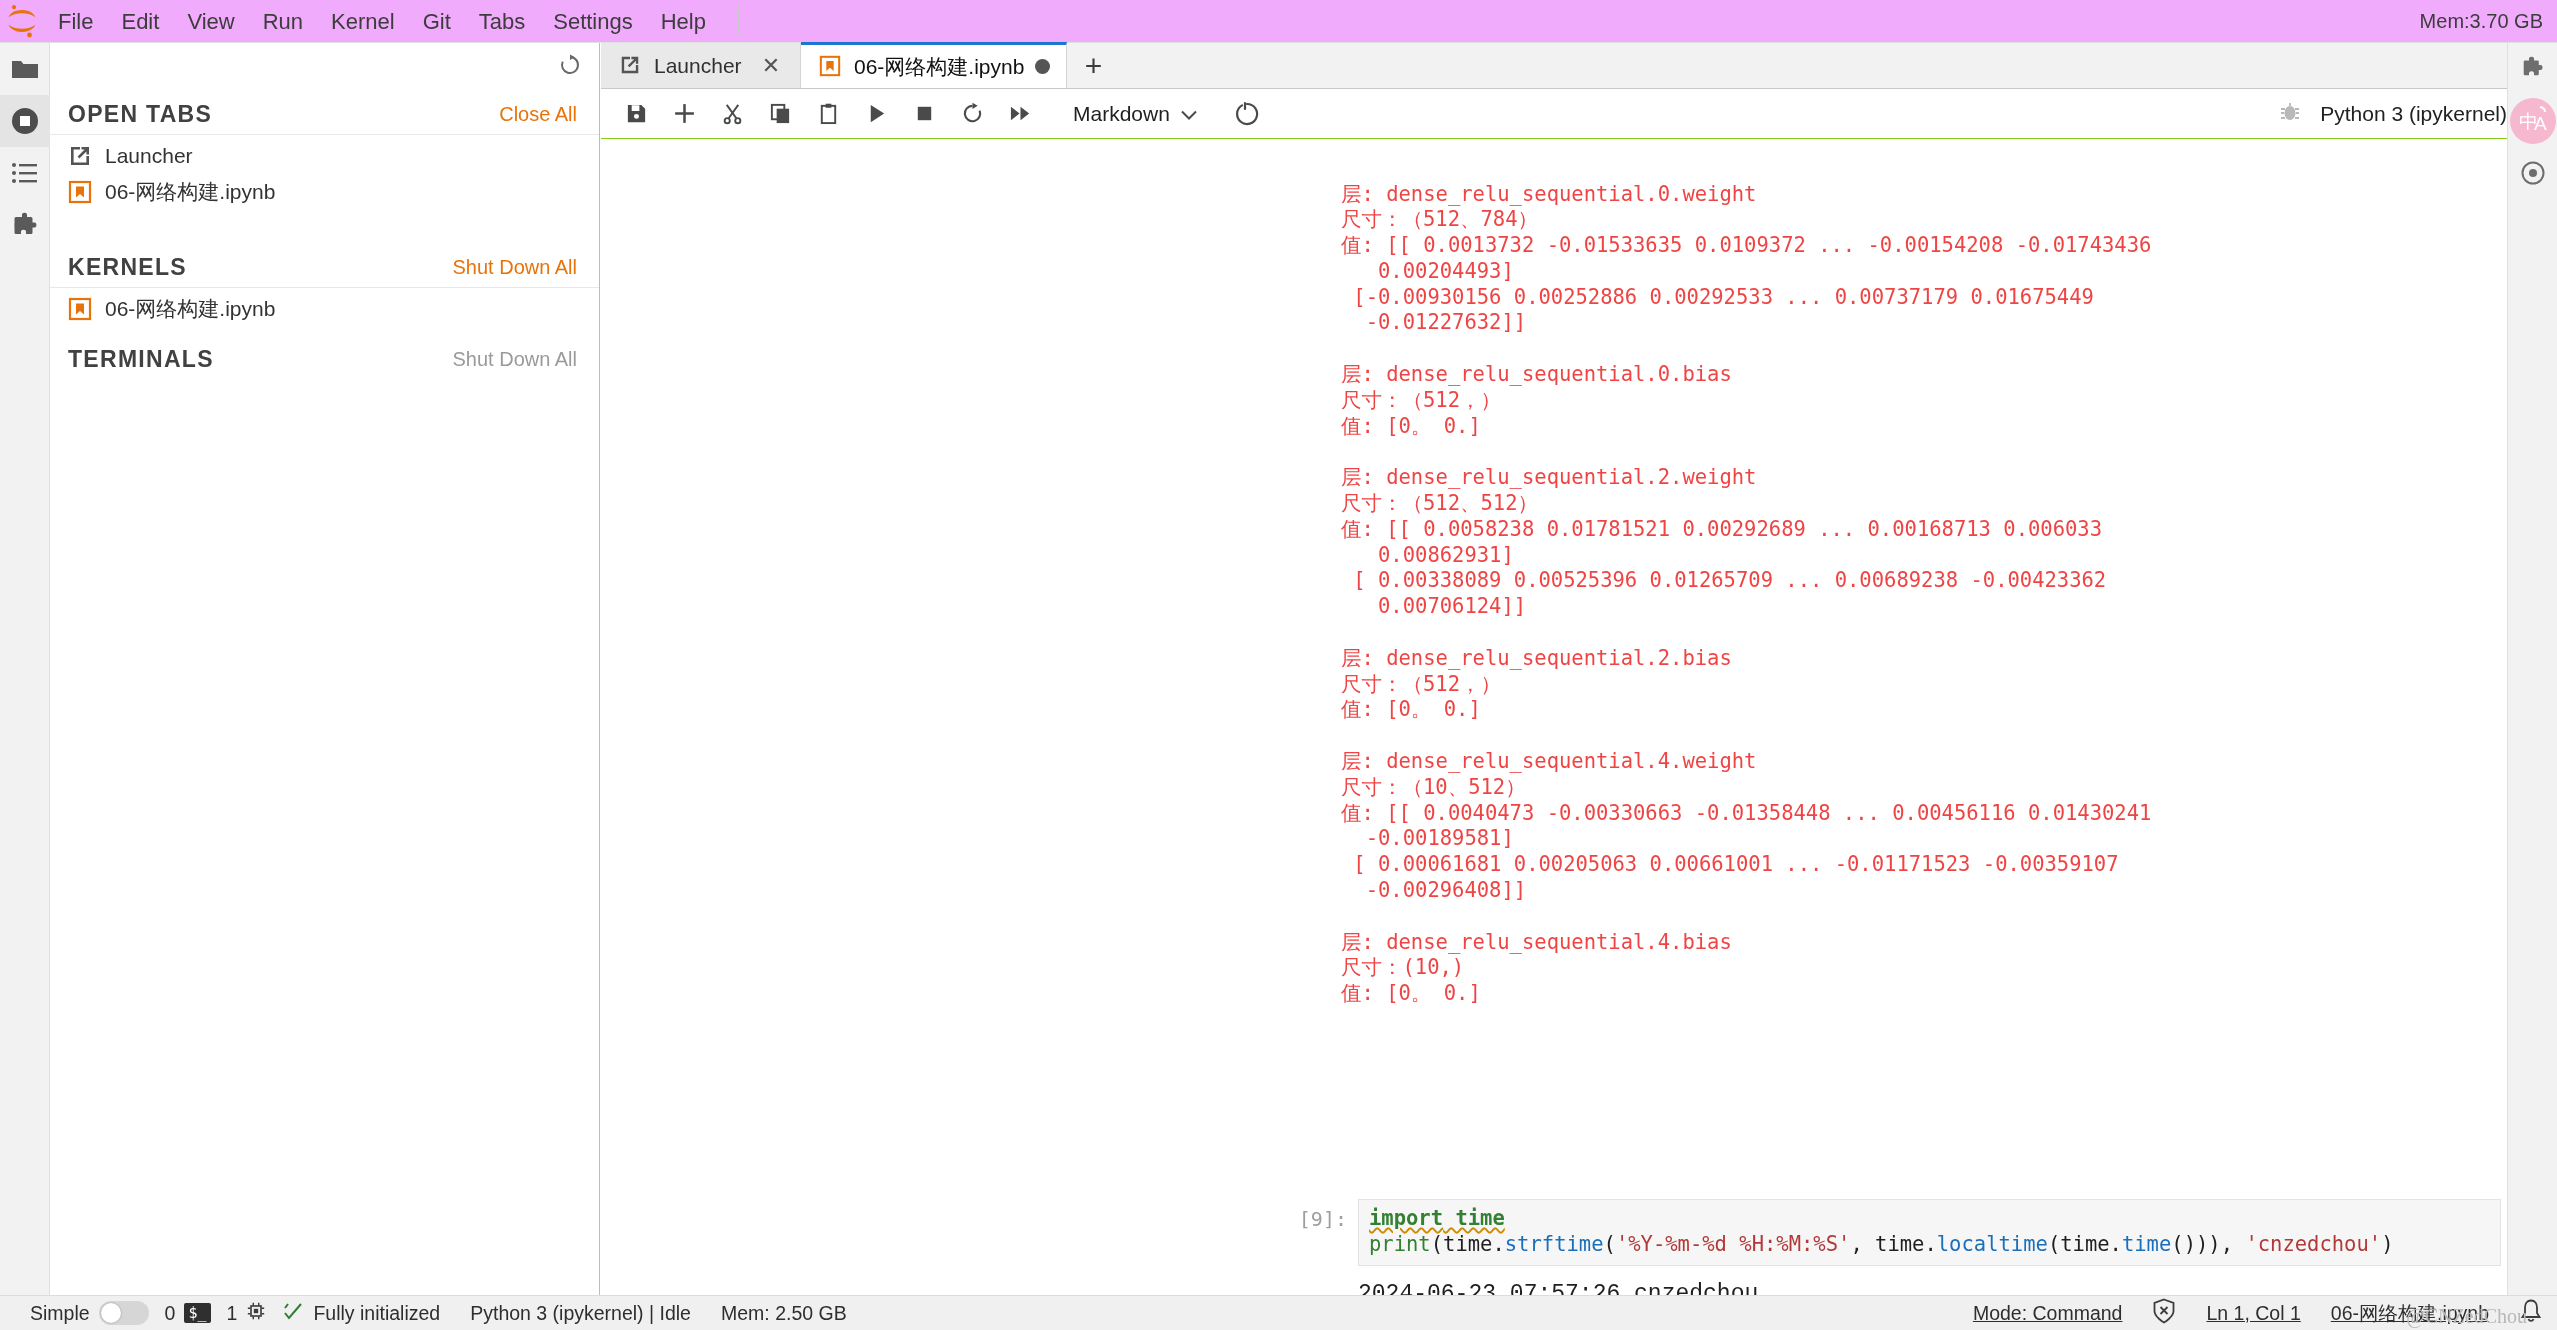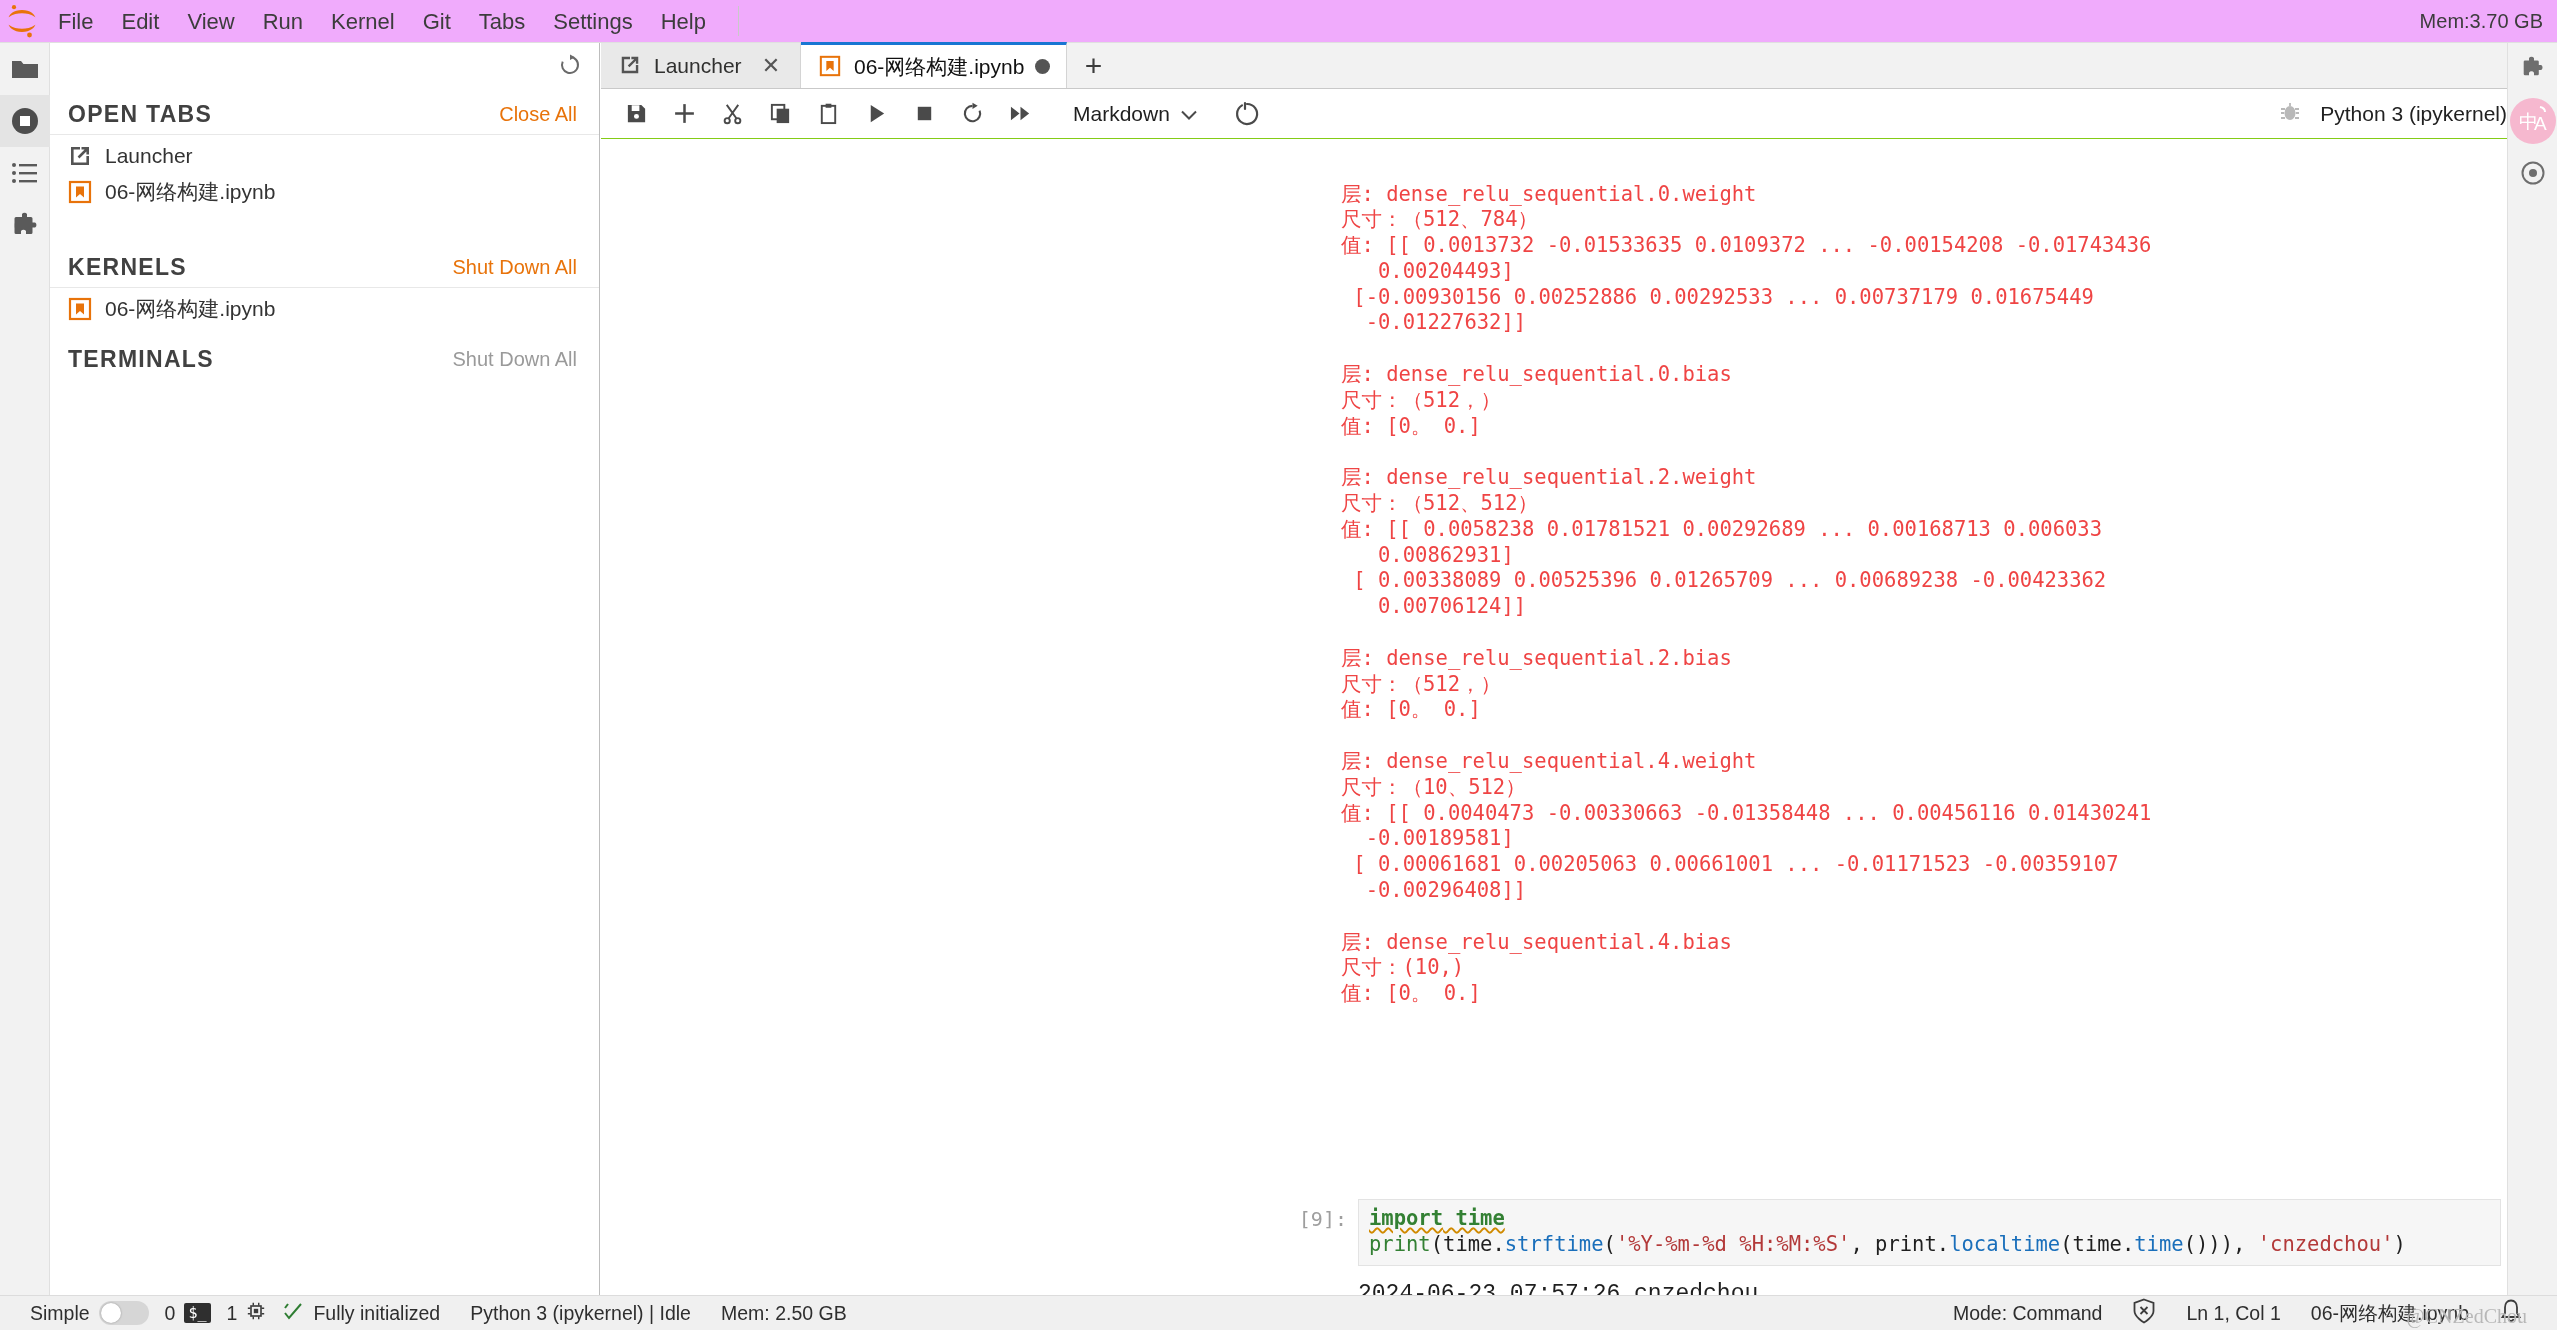--- a/index.html
+++ b/index.html
@@ -202,21 +202,21 @@
   }
 
   
   #statusbar {
     position: absolute; bottom: 0; left: 0; width: 2557px; height: 35px;
     background: #f0f0f0; border-top: 1px solid #dcdcdc;
     display: flex; align-items: center; font-size: 19.5px; color: #2e2e2e;
   }
   #sb-left { display: flex; align-items: center; gap: 16px; padding-left: 30px; }
   #sb-right {
-    margin-left: auto; display: flex; align-items: center; gap: 30px; padding-right: 34px;
+    margin-left: auto; display: flex; align-items: center; gap: 30px; padding-right: 14px; text-decoration: underline;
   }
   .sb-item { display: flex; align-items: center; gap: 9px; cursor: pointer; }
   #simple-toggle {
     width: 50px; height: 24px; border-radius: 12px; background: #d6d6d6;
     position: relative; cursor: pointer;
   }
   #simple-toggle::after {
     content: ""; position: absolute; left: 2px; top: 2px;
     width: 20px; height: 20px; border-radius: 50%; background: #ffffff;
     box-shadow: 0 0 2px rgba(0,0,0,.35);
@@ -487,21 +487,21 @@
  [ 0.00061681 0.00205063 0.00661001 ... -0.01171523 -0.00359107
   -0.00296408]]
 
 层: dense_relu_sequential.4.bias
 尺寸：(10,)
 值: [0。 0.]</pre>
 
     <div id="codecell">
       <div id="code-prompt">[9]:</div>
       <div id="code-editor"><span class="kw">import</span><span class="kw"> time</span>
-<span class="bi">print</span><span class="pl">(time.</span><span class="fn">strftime</span><span class="pl">(</span><span class="str">'%Y-%m-%d %H:%M:%S'</span><span class="pl">, print.</span><span class="fn">localtime</span><span class="pl">(time.</span><span class="fn">time</span><span class="pl">())), </span><span class="str-sq">'cnzedchou'</span><span class="pl">)</span></div>
+<span class="bi">print</span><span class="pl">(time.</span><span class="fn">strftime</span><span class="pl">(</span><span class="str">'%Y-%m-%d %H:%M:%S'</span><span class="pl">, time.</span><span class="fn">localtime</span><span class="pl">(time.</span><span class="fn">time</span><span class="pl">())), </span><span class="str-sq">'cnzedchou'</span><span class="pl">)</span></div>
       <div id="code-output">2024-06-23 07:57:26 cnzedchou</div>
     </div>
 
     <div id="nbscroll-track">
       <div class="sb-arrow" style="top:4px">▲</div>
       <div id="nbscroll-thumb"></div>
       <div class="sb-arrow" style="bottom:4px">▼</div>
     </div>
   </div>
 </div>

